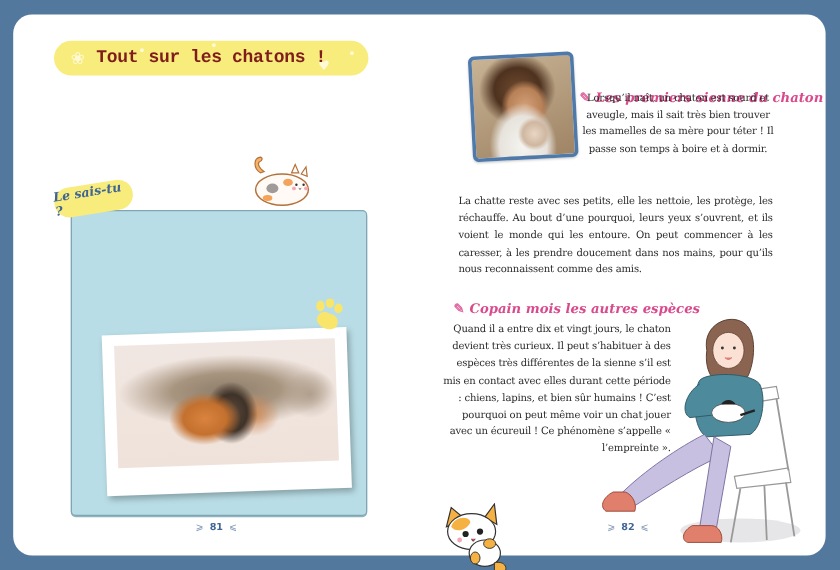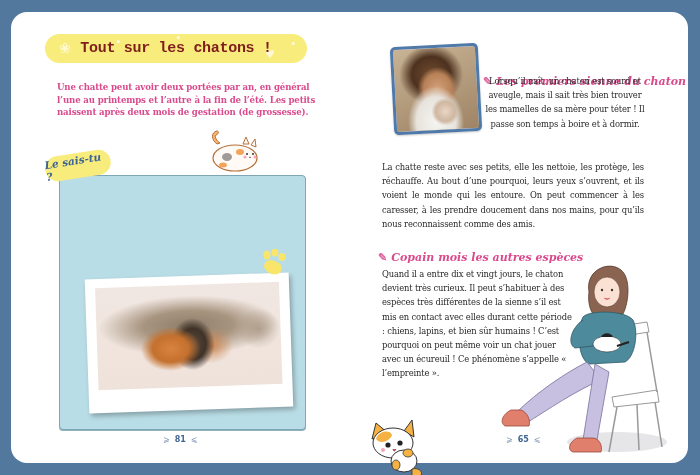--- a/index.html
+++ b/index.html
@@ -178,21 +178,21 @@
     .bt1-top {
       left: 136px; top: 62px; width: 160px;
       text-align: center;
     }
     .bt1-bottom {
       left: 33px; top: 148px; width: 262px;
       text-align: justify;
       text-align-last: left;
     }
     .bt2 {
-      left: 33px; top: 255px; width: 190px;
+      left: 20px; top: 255px; width: 190px; text-align: right;
     }
 
     .girl-illustration {
       position: absolute;
       left: 148px; top: 250px;
       width: 175px; height: 195px;
     }
     .kitten-bottom {
       position: absolute;
       left: 19px; top: 407px;
@@ -209,21 +209,20 @@
 
     <div class="title-banner">
       <span class="paw-deco" style="left:14px;top:6px;font-size:14px">❀</span>
       <span class="paw-deco" style="left:70px;top:2px">•</span>
       <span class="paw-deco" style="left:130px;top:-2px">•</span>
       <span class="paw-deco" style="left:220px;top:14px">♥</span>
       <span class="paw-deco" style="left:245px;top:4px">•</span>
       <span class="title-text">Tout sur les chatons !</span>
     </div>
 
-    <p class="intro">Une chatte peut avoir deux portées par an, en général l’une au printemps et l’autre à la fin de l’été. Les petits naissent après deux mois de gestation (de grossesse).</p>
 
     <div class="saistu-box"></div>
     <div class="saistu-label">Le sais-tu ?</div>
 
     <svg class="kitten-top" viewBox="0 0 52 44">
       <path d="M10 14 C4 10 4 2 10 1 C12 1 12 4 9 5 C7 7 10 11 13 13 Z" fill="#f7b56a" stroke="#b5713a" stroke-width="1"></path>
       <ellipse cx="28" cy="28" rx="22" ry="13" fill="#fffaf5" stroke="#b5713a" stroke-width="1.2"></ellipse>
       <path d="M36 14 L39 7 L42 14 Z" fill="#fffaf5" stroke="#b5713a" stroke-width="1"></path>
       <path d="M44 15 L48 9 L49 17 Z" fill="#fffaf5" stroke="#b5713a" stroke-width="1"></path>
       <ellipse cx="20" cy="27" rx="5" ry="4" fill="#a09a98"></ellipse>
@@ -314,17 +313,17 @@
       <circle cx="15" cy="31" r="2" fill="#f7a6b6"></circle>
       <path d="M25 30 Q26 34 28 30" stroke="#333" fill="#e8506b" stroke-width="0.7"></path>
       <ellipse cx="36" cy="42" rx="13" ry="11" fill="#fff" stroke="#333" stroke-width="1"></ellipse>
       <ellipse cx="40" cy="34" rx="5" ry="4" fill="#f5b142" stroke="#333" stroke-width="0.8"></ellipse>
       <ellipse cx="28" cy="46" rx="4" ry="5" fill="#f5b142" stroke="#333" stroke-width="0.8"></ellipse>
       <path d="M44 50 C52 48 56 54 52 58 L44 58 Z" fill="#f5b142" stroke="#333" stroke-width="0.8"></path>
     </svg>
 
     <div class="page-number" style="left:157px">
       <span class="whisker">⩾</span>
-      <span>65</span>
+      <span>82</span>
       <span class="whisker">⩽</span>
     </div>
   </div>
 </div>
 
 </body></html>

